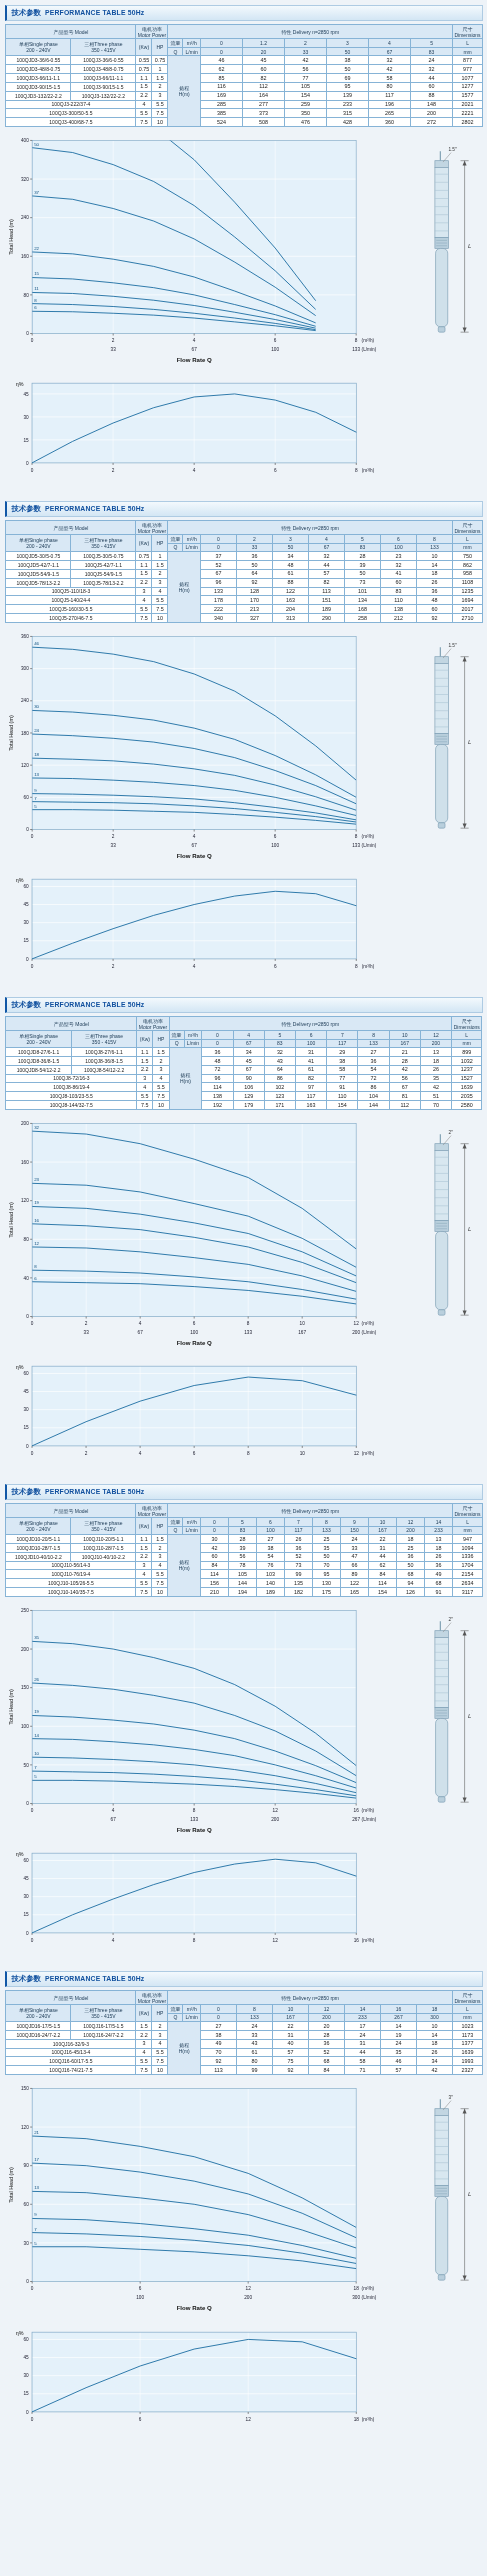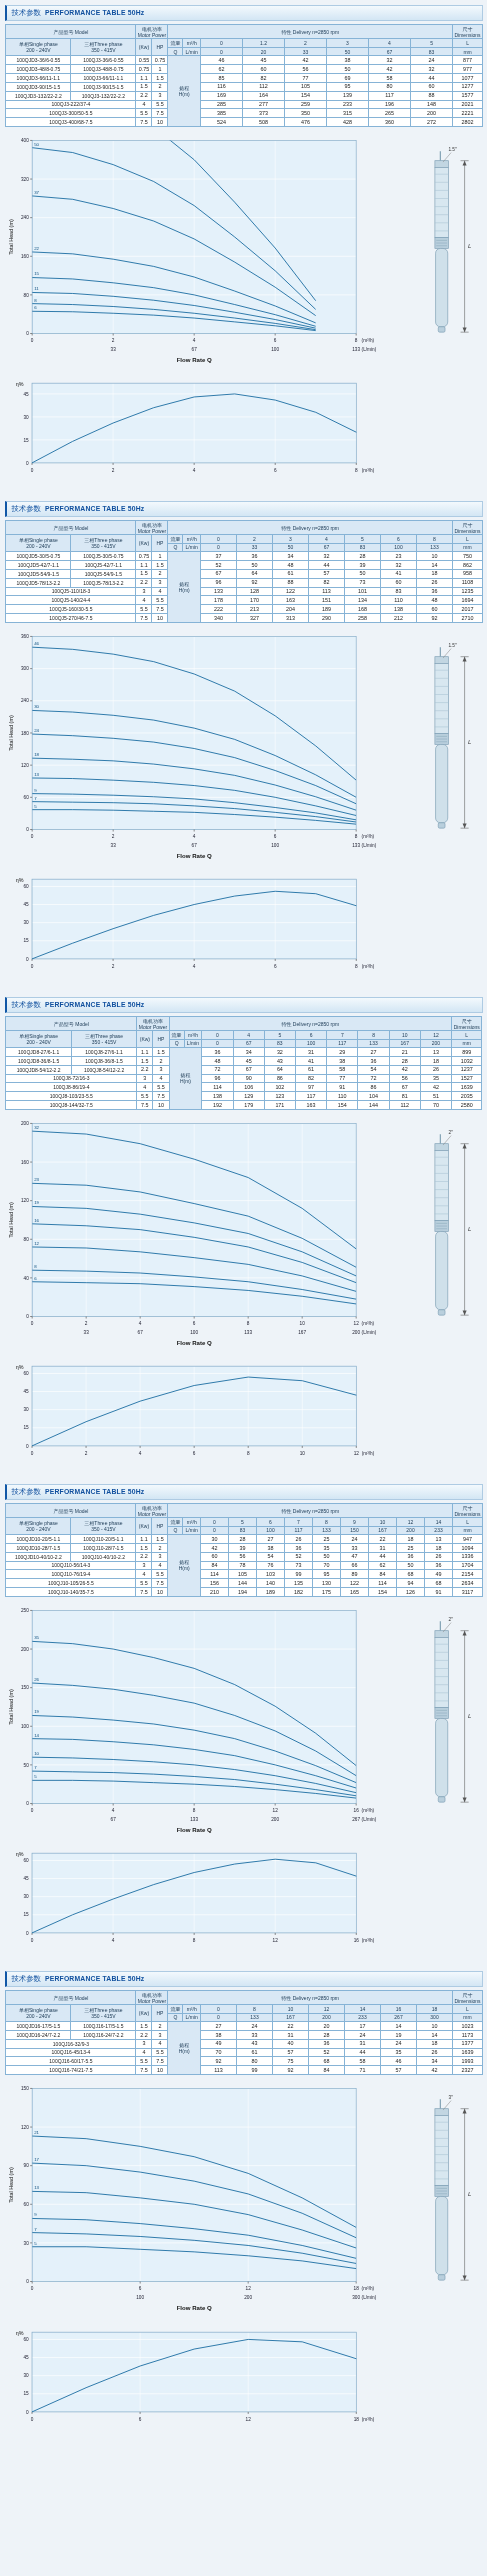--- a/index.html
+++ b/index.html
@@ -1,21 +1,21 @@
 <!DOCTYPE html>
 <html style="font-size:10.8px"><head>
 <meta charset="utf-8">
 <style>
   html,body{margin:0;padding:0;}
   body{width:488px;background:#eef3f8;font-family:"Liberation Sans",sans-serif;color:#222;}
   #root{padding:5.4px 5.4px 13.5px 5.4px;}
   .pump-section{margin-bottom:10.8px;}
   .sec-title{display:flex;gap:4px;align-items:baseline;background:linear-gradient(180deg,#f3f9fd,#d3e6f4);
     border:0.7px solid #aecbe3;border-left:2.7px solid #1157a6;padding:2px 4px;margin:0 0 2.7px 0;}
-  .tz{font-size:7.4px;font-weight:normal;color:#0f4f9e;}
+  .tz{font-size:7.4px;font-weight:bold;color:#0f4f9e;}
   .te{font-size:6.8px;font-weight:bold;color:#0f4f9e;letter-spacing:0.2px;}
   table.ptable{width:477px;border-collapse:collapse;table-layout:fixed;background:#fff;margin:0 0 4px 0;}
   .ptable th,.ptable td{border:0.7px solid #86b3d6;padding:0.7px 0.7px;text-align:center;vertical-align:middle;
     font-size:5.4px;font-weight:normal;overflow:hidden;white-space:nowrap;}
   .ptable th{background:#d9e8f5;font-size:5px;color:#1c3a55;}
   .ptable td{background:#ffffff;}
   .ptable th div,.ptable td div{line-height:1.2;}
   .mod div{font-size:5px;}
   .chart-row{display:flex;align-items:flex-start;}
   .chart,.sketch{display:block;}

